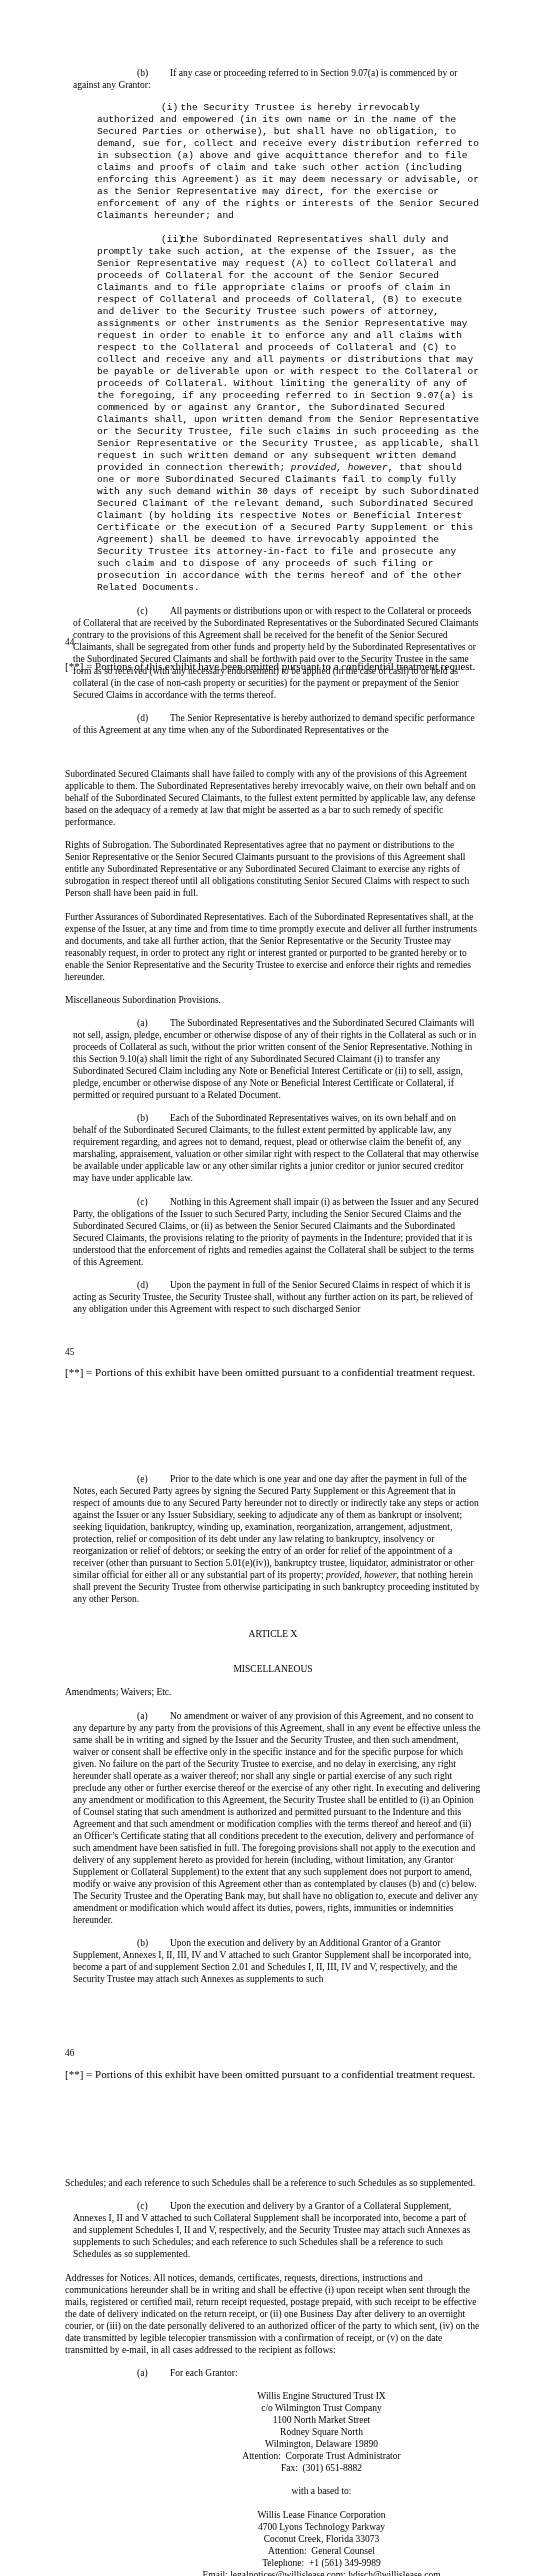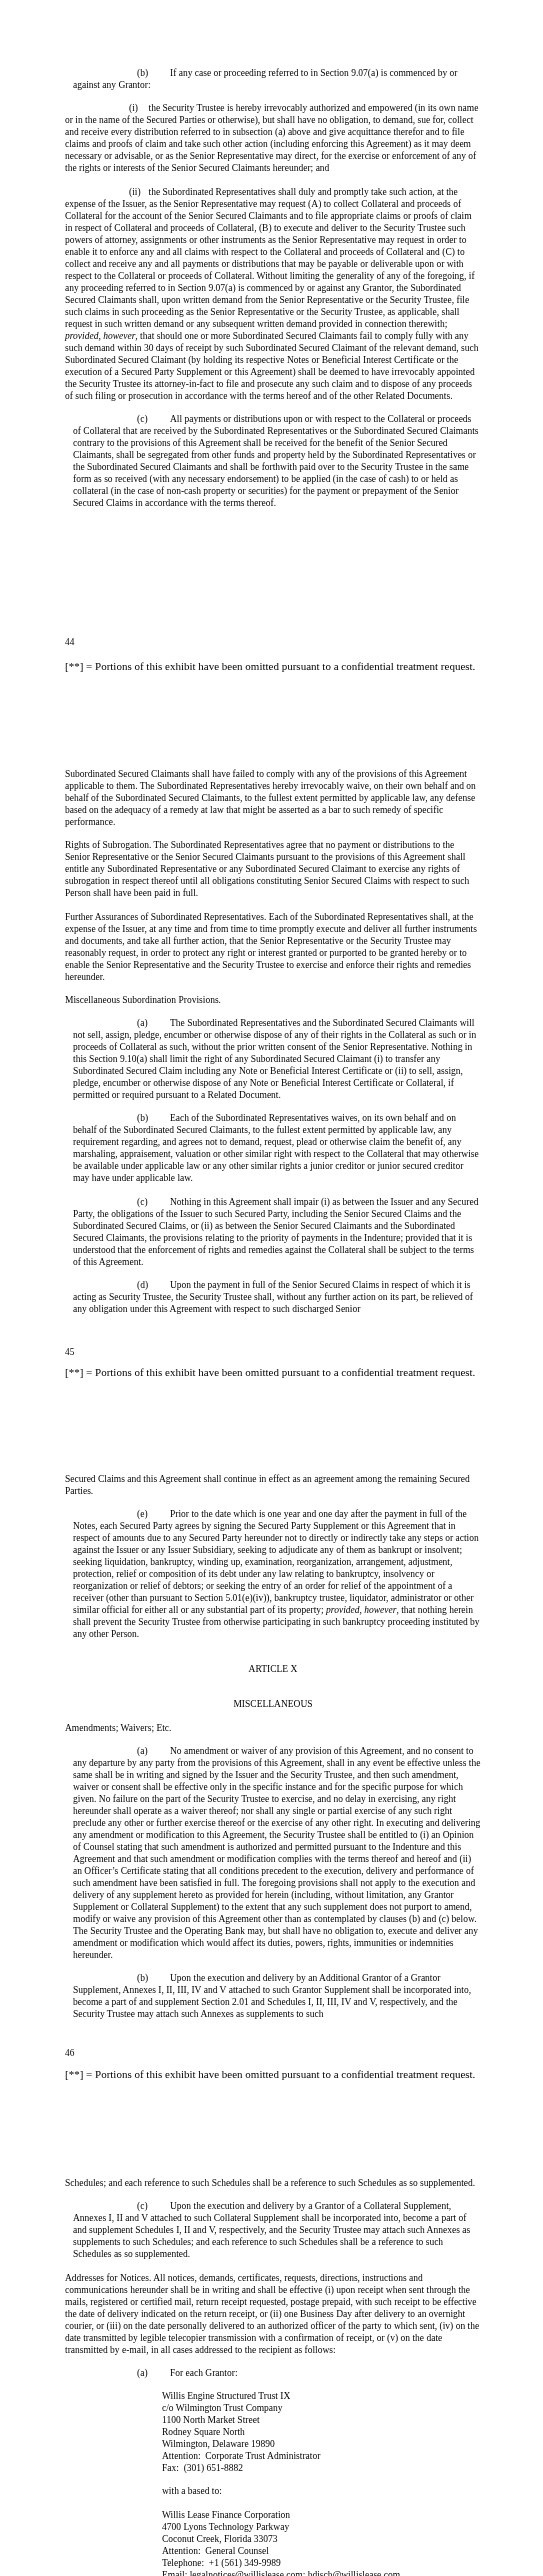--- a/index.html
+++ b/index.html
@@ -15,26 +15,26 @@
   }
   .page { position: absolute; left: 65px; width: 416px; }
   #p44 { top: 67px;  height: 623px; }
   #p45 { top: 768px; height: 629px; }
   #p46 { top: 1473px; height: 626px; }
   #p47 { top: 2177px; height: 636px; }
 
   p, .addr, .label-line { margin: 0 0 11.3px 0; }
   .p-main { text-indent: 64px; margin-left: 8px; }
   .marker { display: inline-block; width: 33px; text-indent: 0; }
-  .p-sub { text-indent: 64px; }
+  .p-sub { margin-left: 32px; text-indent: 64px; font-family: Liberation Mono, monospace; }
   .p-sub .marker { width: 19.6px; }
   .underline { }
   .italic { font-style: italic; }
   .center { text-align: center; margin-top: 23px; }
-  .addr { margin-left: 97px; }
+  .addr { margin-left: 97px; text-align: center; }
   .addr div { white-space: pre-wrap; }
 
   .pagenum {
     position: absolute; left: 0; width: 100%;
     text-align: left; font-size: 9.3px;
   }
   .footnote {
     position: absolute; left: 0; width: 100%;
     font-size: 11px; line-height: 10.8px;
   }
@@ -47,20 +47,21 @@
 
 <section class="page" id="p44">
   <p class="p-main"><span class="marker">(b)</span><span>If any case or proceeding referred to in Section 9.07(a) is commenced by or against any Grantor:</span></p>
 
   <p class="p-sub"><span class="marker">(i)</span><span>the Security Trustee is hereby irrevocably authorized and empowered (in its own name or in the name of the Secured Parties or otherwise), but shall have no obligation, to demand, sue for, collect and receive every distribution referred to in subsection (a) above and give acquittance therefor and to file claims and proofs of claim and take such other action (including enforcing this Agreement) as it may deem necessary or advisable, or as the Senior Representative may direct, for the exercise or enforcement of any of the rights or interests of the Senior Secured Claimants hereunder; and</span></p>
 
   <p class="p-sub"><span class="marker">(ii)</span><span>the Subordinated Representatives shall duly and promptly take such action, at the expense of the Issuer, as the Senior Representative may request (A) to collect Collateral and proceeds of Collateral for the account of the Senior Secured Claimants and to file appropriate claims or proofs of claim in respect of Collateral and proceeds of Collateral, (B) to execute and deliver to the Security Trustee such powers of attorney, assignments or other instruments as the Senior Representative may request in order to enable it to enforce any and all claims with respect to the Collateral and proceeds of Collateral and (C) to collect and receive any and all payments or distributions that may be payable or deliverable upon or with respect to the Collateral or proceeds of Collateral.  Without limiting the generality of any of the foregoing, if any proceeding referred to in Section 9.07(a) is commenced by or against any Grantor, the Subordinated Secured Claimants shall, upon written demand from the Senior Representative or the Security Trustee, file such claims in such proceeding as the Senior Representative or the Security Trustee, as applicable, shall request in such written demand or any subsequent written demand provided in connection therewith; </span><span class="italic">provided, however</span><span>, that should one or more Subordinated Secured Claimants fail to comply fully with any such demand within 30 days of receipt by such Subordinated Secured Claimant of the relevant demand, such Subordinated Secured Claimant (by holding its respective Notes or Beneficial Interest Certificate or the execution of a Secured Party Supplement or this Agreement) shall be deemed to have irrevocably appointed the Security Trustee its attorney-in-fact to file and prosecute any such claim and to dispose of any proceeds of such filing or prosecution in accordance with the terms hereof and of the other Related Documents.</span></p>
 
   <p class="p-main"><span class="marker">(c)</span><span>All payments or distributions upon or with respect to the Collateral or proceeds of Collateral that are received by the Subordinated Representatives or the Subordinated Secured Claimants contrary to the provisions of this Agreement shall be received for the benefit of the Senior Secured Claimants, shall be segregated from other funds and property held by the Subordinated Representatives or the Subordinated Secured Claimants and shall be forthwith paid over to the Security Trustee in the same form as so received (with any necessary endorsement) to be applied (in the case of cash) to or held as collateral (in the case of non-cash property or securities) for the payment or prepayment of the Senior Secured Claims in accordance with the terms thereof.</span></p>
 
+  <p class="p-main"><span class="marker">(d)</span><span>The Senior Representative is hereby authorized to demand specific performance of this Agreement at any time when any of the Subordinated Representatives or the</span></p>
 
   <div class="pagenum">44</div>
   <div class="footnote">[**] = Portions of this exhibit have been omitted pursuant to a confidential treatment request.</div>
 </section>
 
 <section class="page" id="p45">
   <p>Subordinated Secured Claimants shall have failed to comply with any of the provisions of this Agreement applicable to them.  The Subordinated Representatives hereby irrevocably waive, on their own behalf and on behalf of the Subordinated Secured Claimants, to the fullest extent permitted by applicable law, any defense based on the adequacy of a remedy at law that might be asserted as a bar to such remedy of specific performance.</p>
 
   <p><span class="underline">Rights of Subrogation</span><span>.  The Subordinated Representatives agree that no payment or distributions to the Senior Representative or the Senior Secured Claimants pursuant to the provisions of this Agreement shall entitle any Subordinated Representative or any Subordinated Secured Claimant to exercise any rights of subrogation in respect thereof until all obligations constituting Senior Secured Claims with respect to such Person shall have been paid in full.</span></p>
 
@@ -74,21 +75,20 @@
 
   <p class="p-main"><span class="marker">(c)</span><span>Nothing in this Agreement shall impair (i) as between the Issuer and any Secured Party, the obligations of the Issuer to such Secured Party, including the Senior Secured Claims and the Subordinated Secured Claims, or (ii) as between the Senior Secured Claimants and the Subordinated Secured Claimants, the provisions relating to the priority of payments in the Indenture; provided that it is understood that the enforcement of rights and remedies against the Collateral shall be subject to the terms of this Agreement.</span></p>
 
   <p class="p-main"><span class="marker">(d)</span><span>Upon the payment in full of the Senior Secured Claims in respect of which it is acting as Security Trustee, the Security Trustee shall, without any further action on its part, be relieved of any obligation under this Agreement with respect to such discharged Senior</span></p>
 
   <div class="pagenum">45</div>
   <div class="footnote">[**] = Portions of this exhibit have been omitted pursuant to a confidential treatment request.</div>
 </section>
 
 <section class="page" id="p46">
-  <p>Secured Claims and this Agreement shall continue in effect as an agreement among the remaining Secured Parties.</p>
 
   <p class="p-main"><span class="marker">(e)</span><span>Prior to the date which is one year and one day after the payment in full of the Notes, each Secured Party agrees by signing the Secured Party Supplement or this Agreement that in respect of amounts due to any Secured Party hereunder not to directly or indirectly take any steps or action against the Issuer or any Issuer Subsidiary, seeking to adjudicate any of them as bankrupt or insolvent; seeking liquidation, bankruptcy, winding up, examination, reorganization, arrangement, adjustment, protection, relief or composition of its debt under any law relating to bankruptcy, insolvency or reorganization or relief of debtors; or seeking the entry of an order for relief of the appointment of a receiver (other than pursuant to Section 5.01(e)(iv)), bankruptcy trustee, liquidator, administrator or other similar official for either all or any substantial part of its property; </span><span class="italic">provided, however</span><span>, that nothing herein shall prevent the Security Trustee from otherwise participating in such bankruptcy proceeding instituted by any other Person.</span></p>
 
   <p class="center">ARTICLE X</p>
 
   <p class="center"><span class="underline">MISCELLANEOUS</span></p>
 
   <p><span class="underline">Amendments; Waivers; Etc.</span></p>
 
   <p class="p-main"><span class="marker">(a)</span><span>No amendment or waiver of any provision of this Agreement, and no consent to any departure by any party from the provisions of this Agreement, shall in any event be effective unless the same shall be in writing and signed by the Issuer and the Security Trustee, and then such amendment, waiver or consent shall be effective only in the specific instance and for the specific purpose for which given.  No failure on the part of the Security Trustee to exercise, and no delay in exercising, any right hereunder shall operate as a waiver thereof; nor shall any single or partial exercise of any such right preclude any other or further exercise thereof or the exercise of any other right.  In executing and delivering any amendment or modification to this Agreement, the Security Trustee shall be entitled to (i) an Opinion of Counsel stating that such amendment is authorized and permitted pursuant to the Indenture and this Agreement and that such amendment or modification complies with the terms thereof and hereof and (ii) an Officer’s Certificate stating that all conditions precedent to the execution, delivery and performance of such amendment have been satisfied in full.  The foregoing provisions shall not apply to the execution and delivery of any supplement hereto as provided for herein (including, without limitation, any Grantor Supplement or Collateral Supplement) to the extent that any such supplement does not purport to amend, modify or waive any provision of this Agreement other than as contemplated by clauses (b) and (c) below.  The Security Trustee and the Operating Bank may, but shall have no obligation to, execute and deliver any amendment or modification which would affect its duties, powers, rights, immunities or indemnities hereunder.</span></p>

